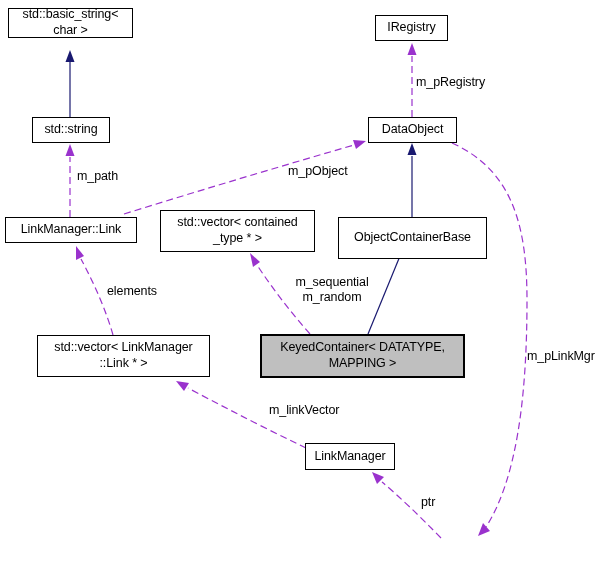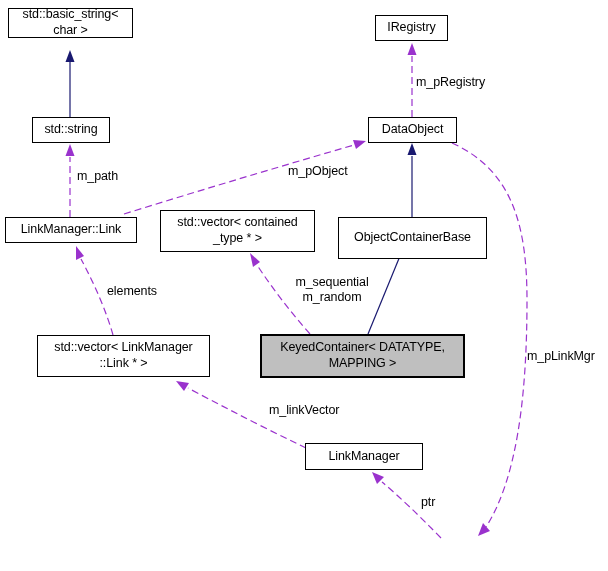--- a/index.html
+++ b/index.html
@@ -91,21 +91,21 @@
 _type * &gt;</div>
 
   <div class="node" style="left:338px;top:217px;width:149px;height:42px;">ObjectContainerBase</div>
 
   <div class="node hl" style="left:260px;top:334px;width:205px;height:44px;">KeyedContainer&lt; DATATYPE,
 MAPPING &gt;</div>
 
   <div class="node" style="left:37px;top:335px;width:173px;height:42px;">std::vector&lt; LinkManager
 ::Link * &gt;</div>
 
-  <div class="node" style="left:305px;top:443px;width:118px;height:27px;">LinkManager</div>
+  <div class="node" style="left:305px;top:443px;width:90px;height:27px;">LinkManager</div>
 
 
   <div class="edge-label" style="left:416px;top:75px;">m_pRegistry</div>
 
   <div class="edge-label" style="left:77px;top:169px;">m_path</div>
 
   <div class="edge-label" style="left:288px;top:164px;">m_pObject</div>
 
   <div class="edge-label" style="left:107px;top:284px;">elements</div>
 

